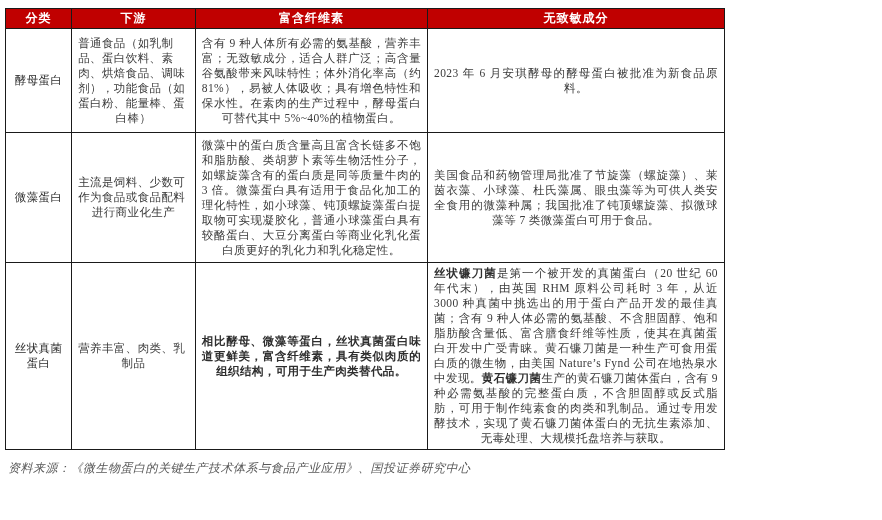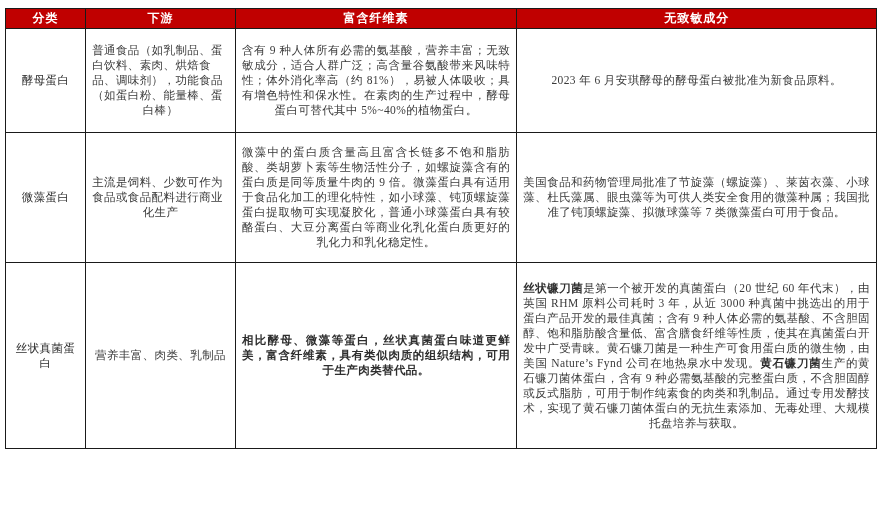--- a/index.html
+++ b/index.html
@@ -17,21 +17,21 @@
     font-family:"Liberation Serif","DejaVu Serif",serif;
     position:relative;
   }
   .page{padding:8px 5px 0 5px;}
   .title{
     font-family:"Liberation Sans","DejaVu Sans",sans-serif;
     font-weight:bold;font-size:14px;color:var(--title-text);
     padding:2px 0 5px 3px;letter-spacing:0.5px;
   }
   table{
-    width:872px;border-collapse:collapse;table-layout:fixed;
+    width:720px;border-collapse:collapse;table-layout:fixed;
   }
   col.c1{width:9.2%;} col.c2{width:17.2%;} col.c3{width:32.3%;} col.c4{width:41.3%;}
   th{
     background:var(--header-bg);color:var(--header-text);
     font-weight:bold;font-size:12px;height:20px;
     border:1px solid var(--border);text-align:center;
     letter-spacing:1px;
   }
   td{
     border:1px solid var(--border);
@@ -75,25 +75,26 @@
     <tbody>
         <tr>
           <td class="col-category"><span>酵母蛋白</span></td>
           <td class="col-downstream"><span>普通食品（如乳制品、蛋白饮料、素肉、烘焙食品、调味剂），功能食品（如蛋白粉、能量棒、蛋白棒）</span></td>
           <td class="col-advantages"><span>含有 9 种人体所有必需的氨基酸，营养丰富；无致敏成分，适合人群广泛；高含量谷氨酸带来风味特性；体外消化率高（约 81%），易被人体吸收；具有增色特性和保水性。在素肉的生产过程中，酵母蛋白可替代其中 5%~40%的植物蛋白。</span></td>
           <td class="col-case"><span>2023 年 6 月安琪酵母的酵母蛋白被批准为新食品原料。</span></td>
         </tr>
         <tr>
           <td class="col-category"><span>微藻蛋白</span></td>
           <td class="col-downstream"><span>主流是饲料、少数可作为食品或食品配料进行商业化生产</span></td>
-          <td class="col-advantages"><span>微藻中的蛋白质含量高且富含长链多不饱和脂肪酸、类胡萝卜素等生物活性分子，如螺旋藻含有的蛋白质是同等质量牛肉的 9 倍。微藻蛋白具有适用于食品化加工的理化特性，如小球藻、钝顶螺旋藻蛋白提取物可实现凝胶化，普通小球藻蛋白具有较酪蛋白、大豆分离蛋白等商业化乳化蛋白质更好的乳化力和乳化稳定性。</span></td>
+          <td class="col-advantages"><span>微藻中的蛋白质含量高且富含长链多不饱和脂肪酸、类胡萝卜素等生物活性分子，如螺旋藻含有的蛋白质是同等质量牛肉的 3 倍。微藻蛋白具有适用于食品化加工的理化特性，如小球藻、钝顶螺旋藻蛋白提取物可实现凝胶化，普通小球藻蛋白具有较酪蛋白、大豆分离蛋白等商业化乳化蛋白质更好的乳化力和乳化稳定性。</span></td>
           <td class="col-case"><span>美国食品和药物管理局批准了节旋藻（螺旋藻）、莱茵衣藻、小球藻、杜氏藻属、眼虫藻等为可供人类安全食用的微藻种属；我国批准了钝顶螺旋藻、拟微球藻等 7 类微藻蛋白可用于食品。</span></td>
         </tr>
         <tr>
           <td class="col-category"><span>丝状真菌蛋白</span></td>
           <td class="col-downstream"><span>营养丰富、肉类、乳制品</span></td>
           <td class="col-advantages"><span class="seg-bold">相比酵母、微藻等蛋白，丝状真菌蛋白味道更鲜美，富含纤维素，具有类似肉质的组织结构，可用于生产肉类替代品。</span></td>
           <td class="col-case"><span class="seg-bold">丝状镰刀菌</span><span>是第一个被开发的真菌蛋白（20 世纪 60 年代末），由英国 RHM 原料公司耗时 3 年，从近 3000 种真菌中挑选出的用于蛋白产品开发的最佳真菌；含有 9 种人体必需的氨基酸、不含胆固醇、饱和脂肪酸含量低、富含膳食纤维等性质，使其在真菌蛋白开发中广受青睐。黄石镰刀菌是一种生产可食用蛋白质的微生物，由美国 Nature’s Fynd 公司在地热泉水中发现。</span><span class="seg-bold">黄石镰刀菌</span><span>生产的黄石镰刀菌体蛋白，含有 9 种必需氨基酸的完整蛋白质，不含胆固醇或反式脂肪，可用于制作纯素食的肉类和乳制品。通过专用发酵技术，实现了黄石镰刀菌体蛋白的无抗生素添加、无毒处理、大规模托盘培养与获取。</span></td>
         </tr>
       </tbody>
   </table>
 
+  <div class="source">资料来源：《微生物蛋白的关键生产技术体系与食品产业应用》、国投证券研究中心</div>
 </div>
 
 </body></html>

